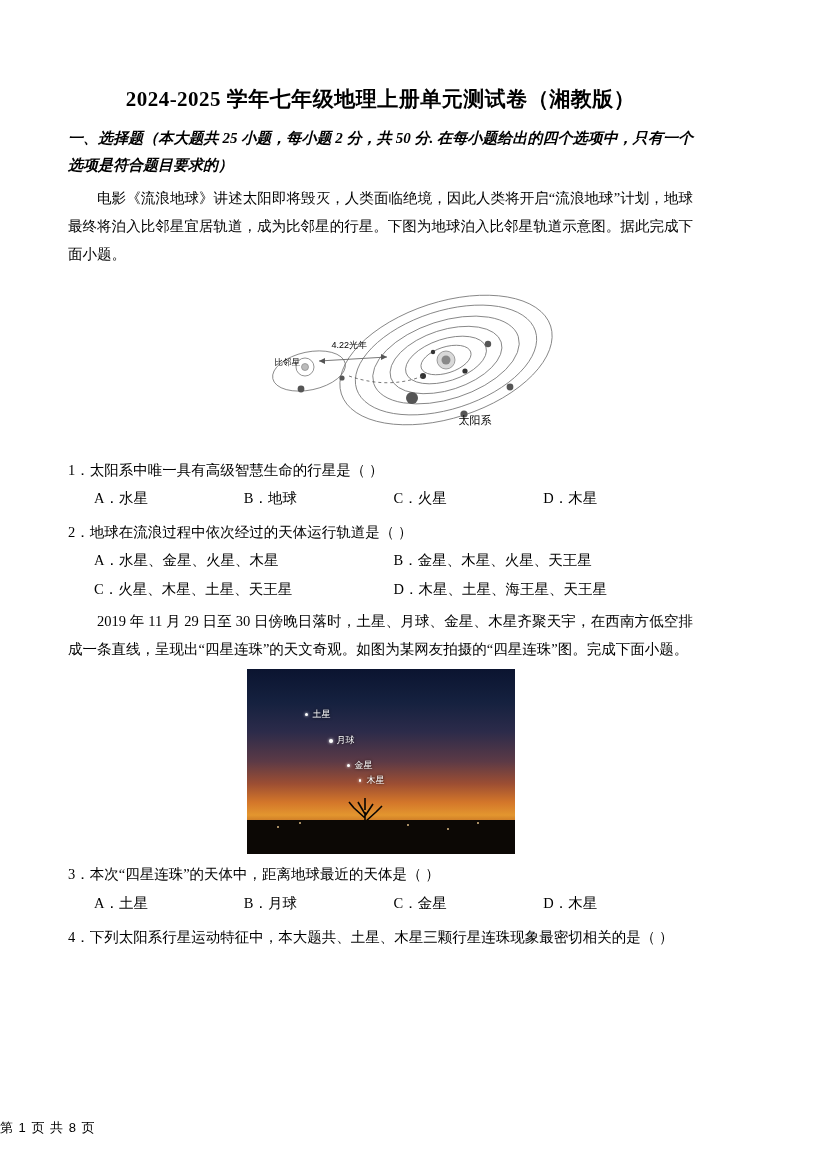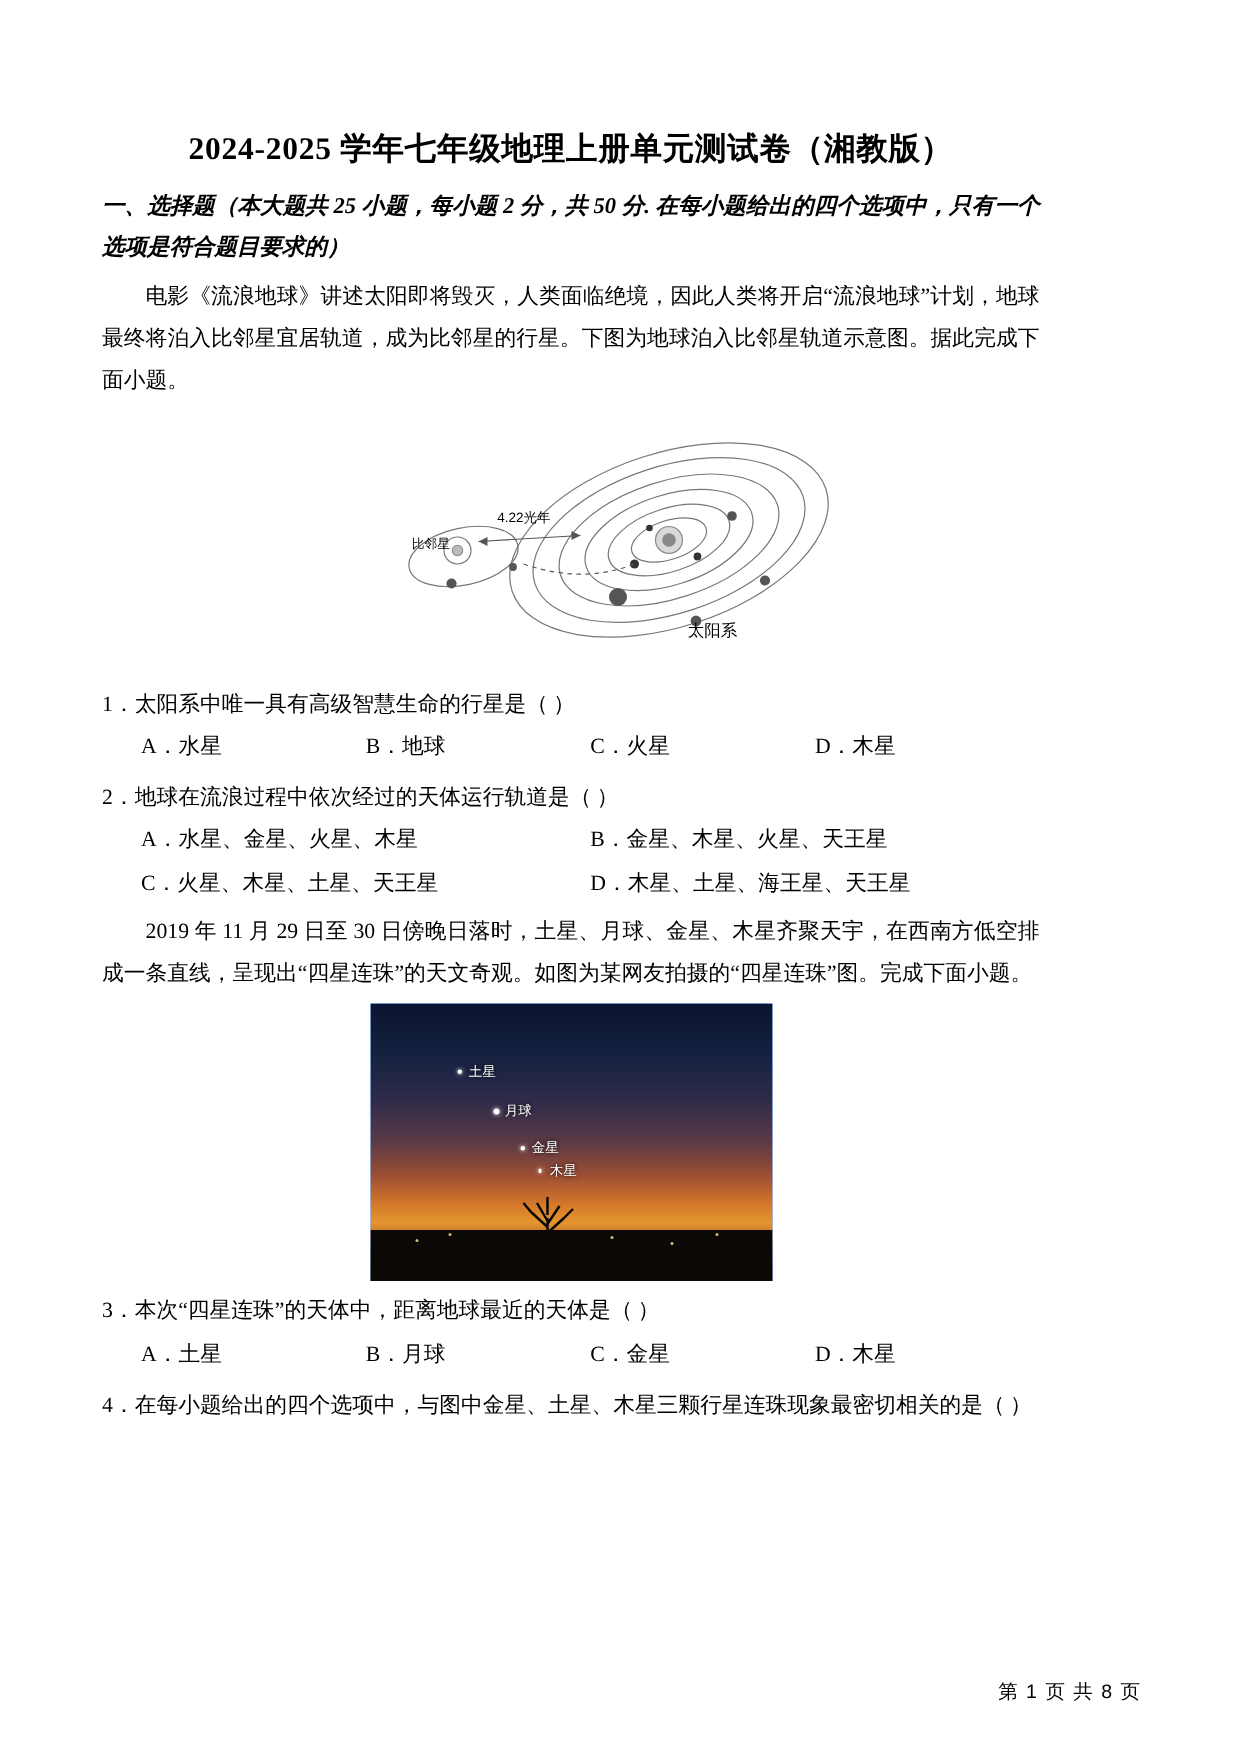--- a/index.html
+++ b/index.html
@@ -89,21 +89,21 @@
 
   
   .orbit-fig { width: 360px; height: 175px; position: relative; }
 
   
   .photo {
     width: 268px;
     height: 185px;
     position: relative;
     overflow: hidden;
-    background: #3b82f6;
+    background: #404040;
   }
   .photo .sky {
     position: absolute; left: 0; top: 0; right: 0; height: 100%;
     background: linear-gradient(to bottom,
       #0b1430 0%,
       #15213f 18%,
       #2c2b4a 34%,
       #5c3a46 50%,
       #9c4e33 62%,
       #d3762a 72%,
@@ -142,21 +142,21 @@
     width: 2px; height: 2px;
     background: #ffd89a;
     border-radius: 50%;
     opacity: .85;
   }
 
   .footer {
     position: absolute;
     left: 0; right: 0;
     bottom: 32px;
-    text-align: right;
+    text-align: left;
     font-size: 13px;
     font-family: "Liberation Sans", sans-serif;
     letter-spacing: 1px;
   }
 </style>
 </head>
 <body>
 
 <div class="page">
 
@@ -267,17 +267,17 @@
     <span>3．</span><span>本次“四星连珠”的天体中，距离地球最近的天体是（    ）</span>
   </div>
   <div class="opts four">
     <div>A．土星</div>
     <div>B．月球</div>
     <div>C．金星</div>
     <div>D．木星</div>
   </div>
 
   <div class="q">
-    <span>4．</span><span>在每小题给出的四个选项中，与图中金星、土星、木星三颗行星连珠现象最密切相关的是（    ）</span>
+    <span>4．</span><span>下列太阳系行星运动特征中，本大题共、土星、木星三颗行星连珠现象最密切相关的是（    ）</span>
   </div>
 
   <div class="footer">第 1 页  共 8 页</div>
 </div>
 
 </body></html>

